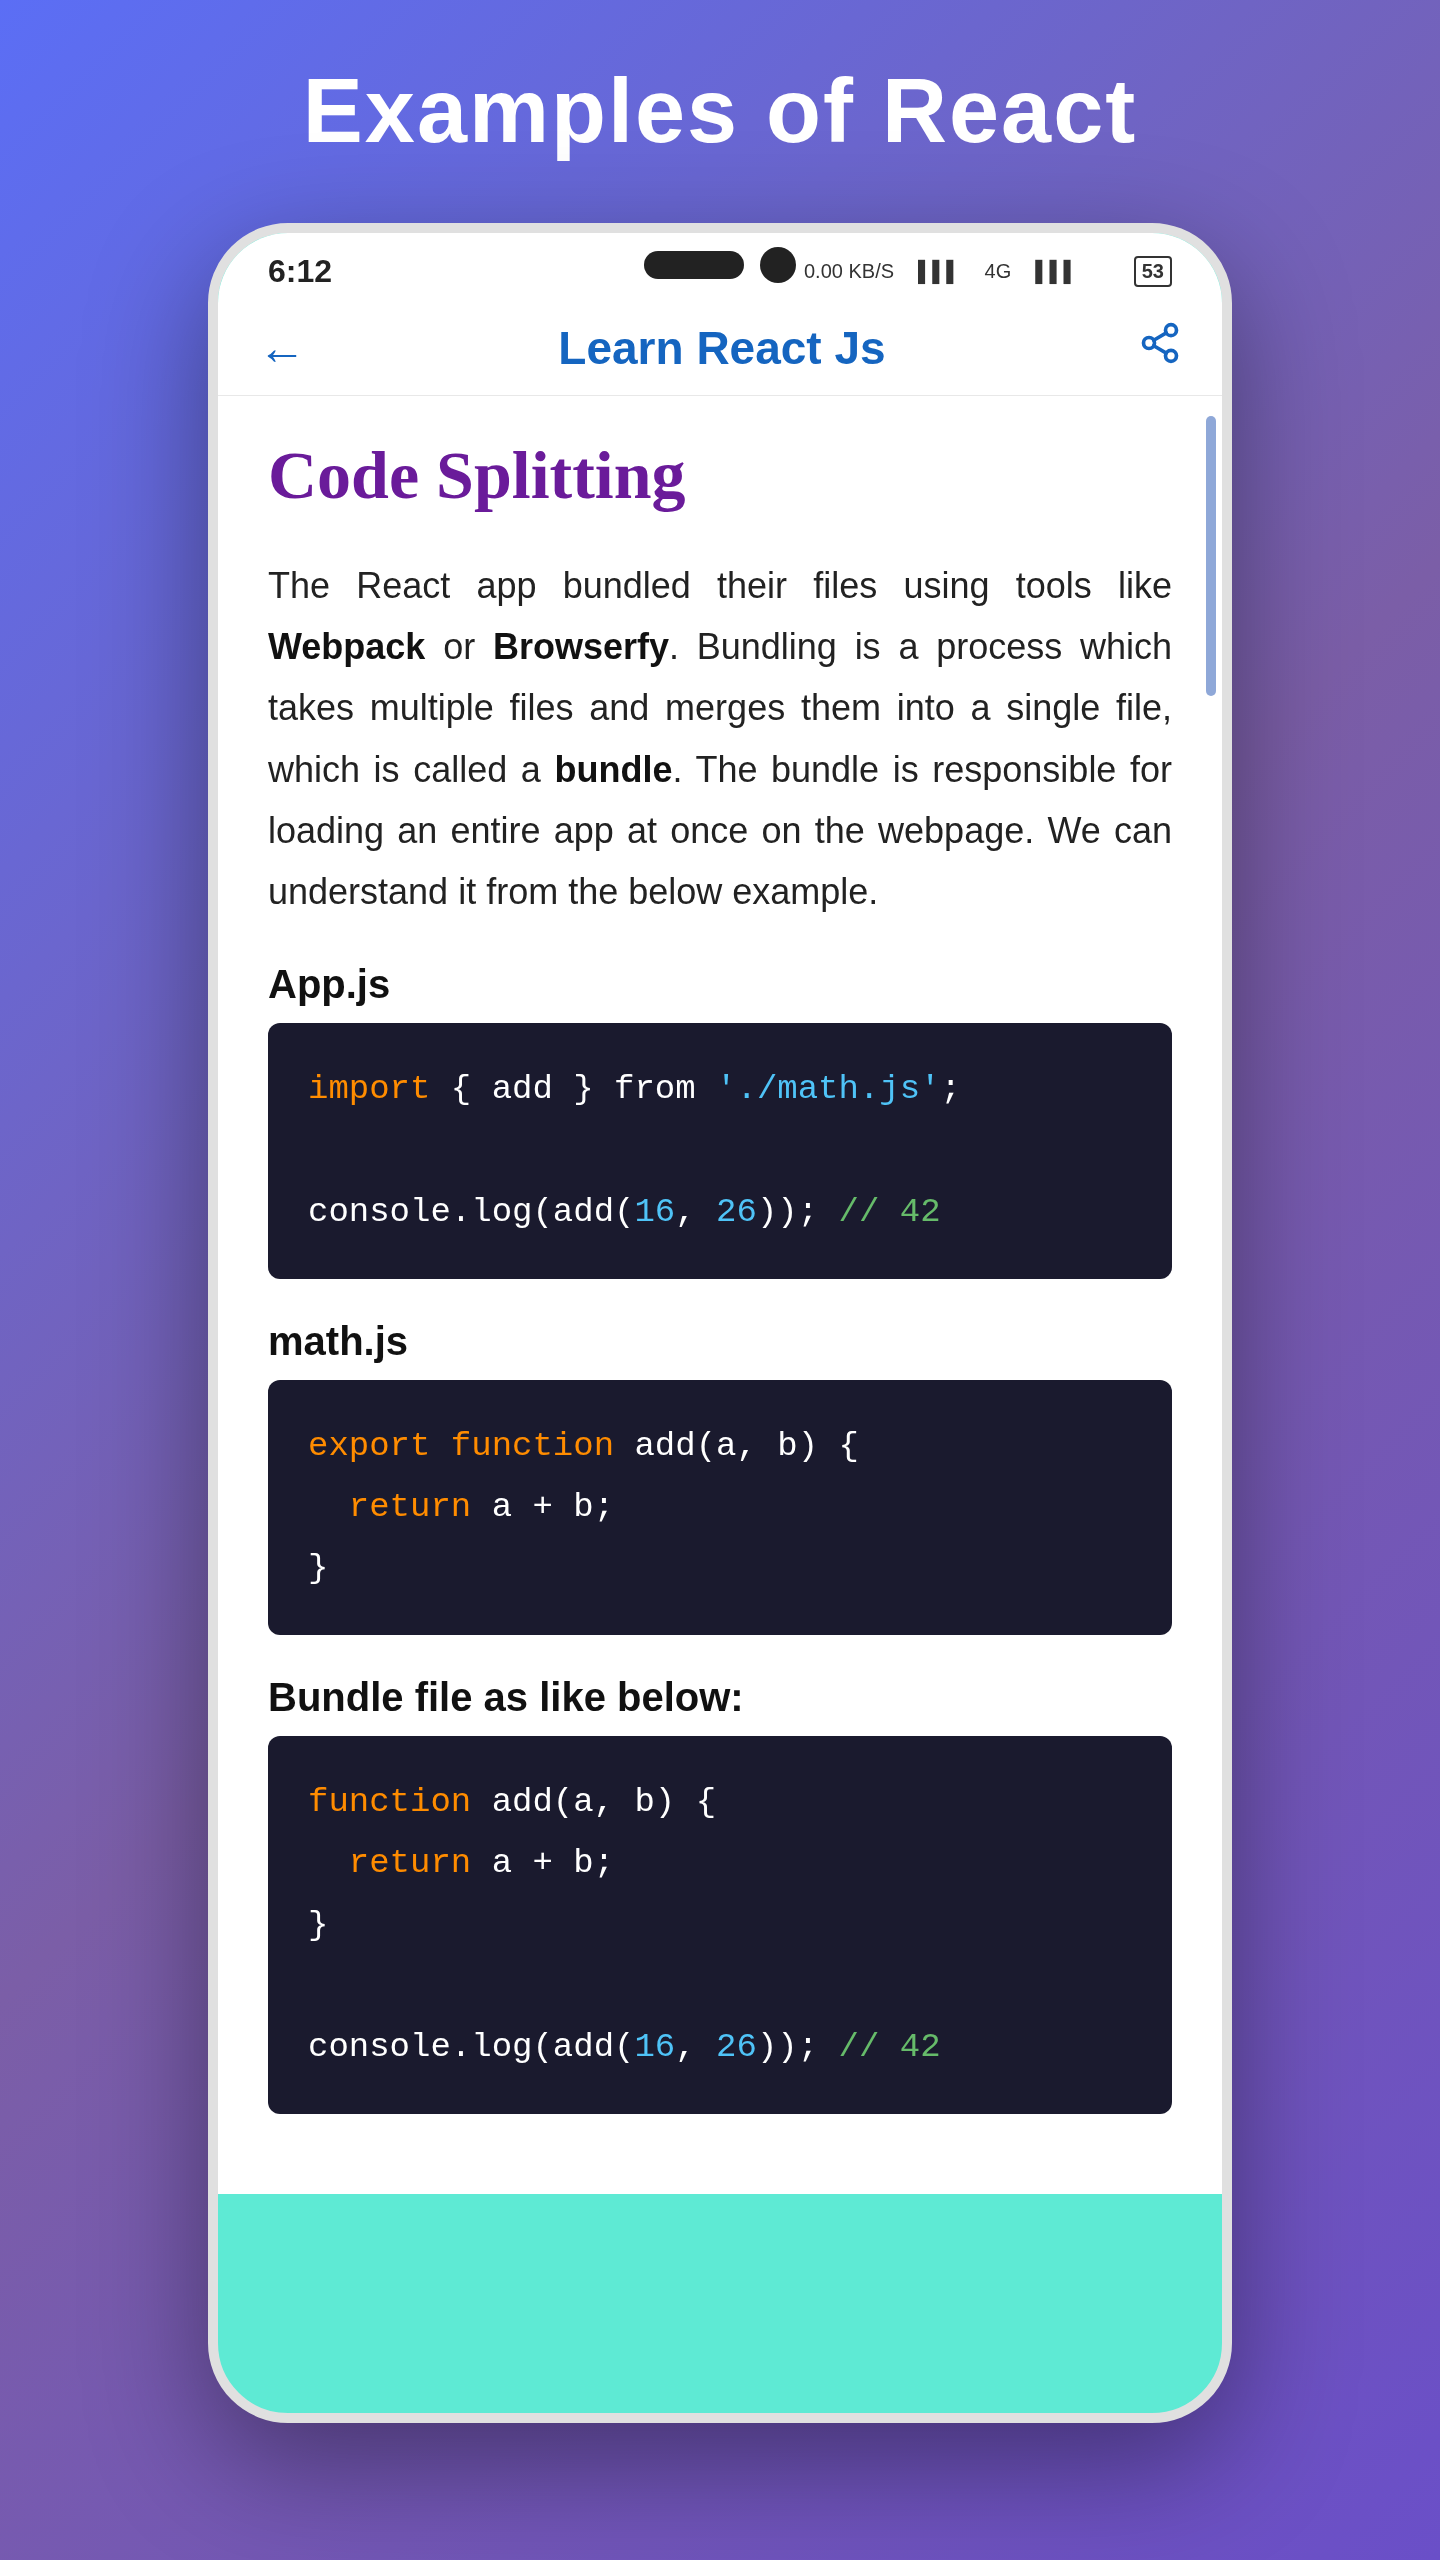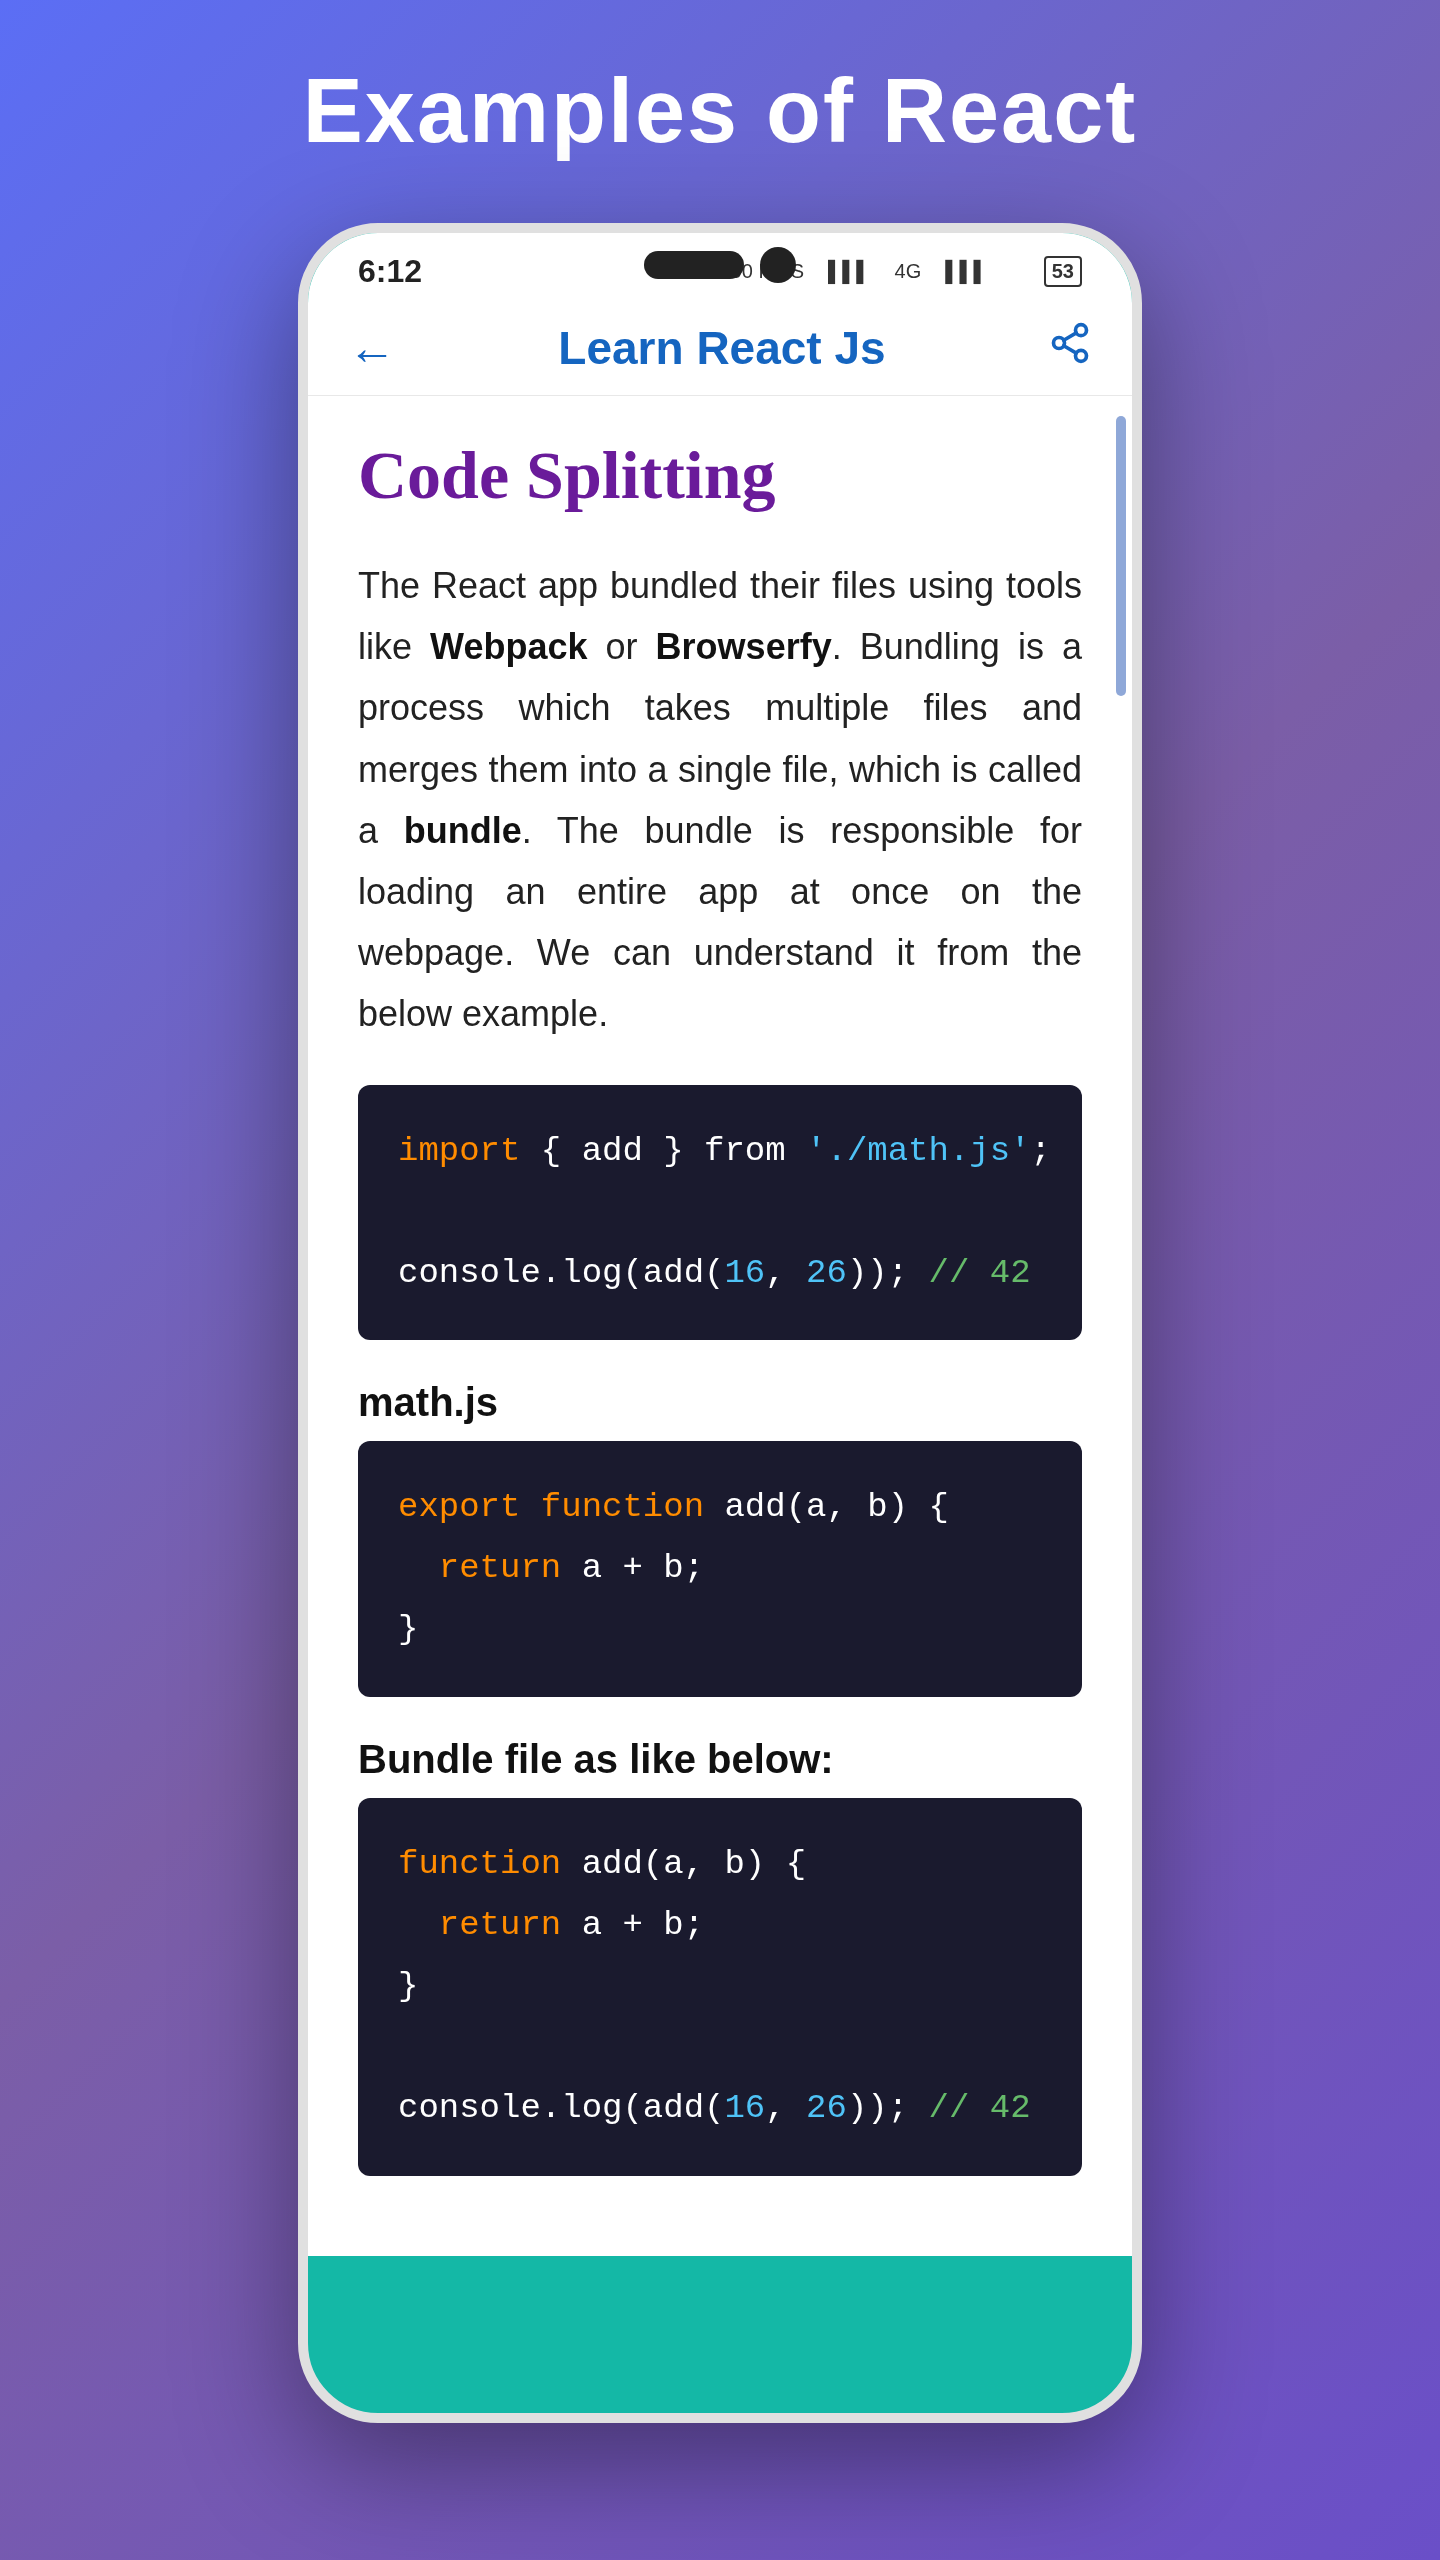--- a/index.html
+++ b/index.html
@@ -22,23 +22,23 @@
     .page-title {
       color: #ffffff;
       font-size: 90px;
       font-weight: 800;
       text-align: center;
       margin-bottom: 60px;
       letter-spacing: 2px;
     }
 
     .phone-frame {
-      width: 844px;
+      width: 1024px;
       min-height: 2200px;
-      background: #14b8a6;
+      background: #5eead4;
       border-radius: 80px;
       box-shadow: 0 40px 120px rgba(0,0,0,0.4);
       overflow: hidden;
       position: relative;
       border: 10px solid #e0e0e0;
     }
 
     .phone-status-bar {
       background: #ffffff;
       padding: 20px 50px 10px;
@@ -243,20 +243,21 @@
 
   <div class="content-area">
     <div class="side-scroll-indicator"></div>
 
     <h2 class="content-heading">Code Splitting</h2>
 
     <p class="content-paragraph">
       The React app bundled their files using tools like <strong>Webpack</strong> or <strong>Browserfy</strong>. Bundling is a process which takes multiple files and merges them into a single file, which is called a <strong>bundle</strong>. The bundle is responsible for loading an entire app at once on the webpage. We can understand it from the below example.
     </p>
 
+    <div class="section-label">App.js</div>
 
     <div class="code-block">
       <pre><span class="code-orange">import</span><span class="code-white"> { add } from </span><span class="code-string">'./math.js'</span><span class="code-white">;</span>
 
 <span class="code-white">console.log(add(</span><span class="code-blue">16</span><span class="code-white">, </span><span class="code-blue">26</span><span class="code-white">)); </span><span class="code-green">// 42</span></pre>
     </div>
 
     <div class="section-label">math.js</div>
 
     <div class="code-block">

